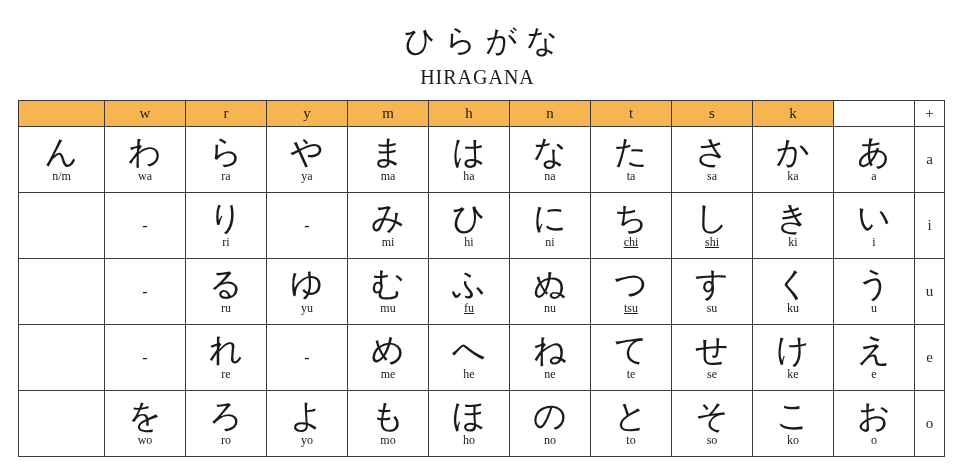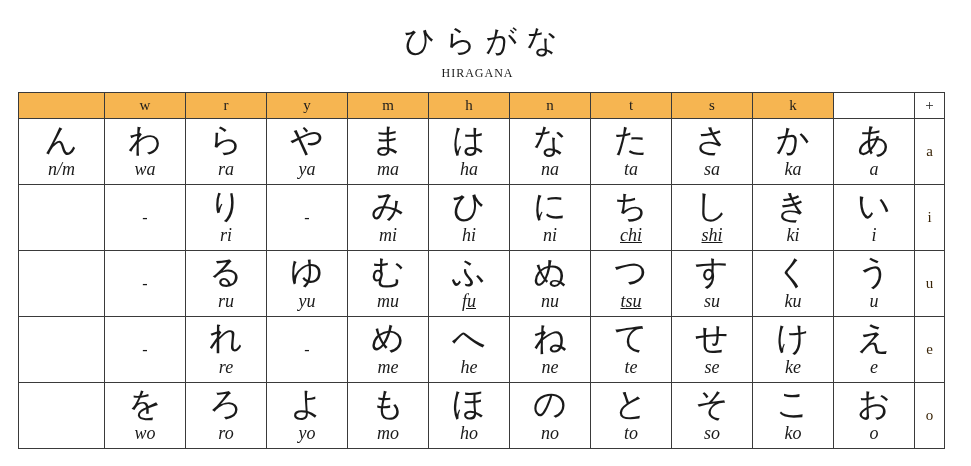--- a/index.html
+++ b/index.html
@@ -12,39 +12,39 @@
   html,body{margin:0;padding:0;}
   body{
     width:971px;height:466px;overflow:hidden;background:#ffffff;
     font-family:"Liberation Serif","DejaVu Serif",serif;color:var(--text);
   }
   .page-title{
     text-align:center;font-size:31px;font-weight:normal;
     margin:20px 0 4px 0;letter-spacing:9px;
   }
   .page-subtitle{
-    text-align:center;font-size:12px;font-weight:normal;
+    text-align:center;font-size:20px;font-weight:normal;
     margin:0 16px 11px 0;letter-spacing:1px;
   }
   table.kana-table{
     border-collapse:collapse;table-layout:fixed;
     margin-left:18px;width:926px;
   }
   .kana-table th,.kana-table td{
     border:1.5px solid var(--border);
     text-align:center;vertical-align:middle;padding:0;
   }
   .kana-table thead th{
     height:26px;font-size:15px;font-weight:normal;color:#1b1b1b;
   }
   .kana-table thead th.orange{background:var(--accent);}
   .kana-table thead th.plain{background:#ffffff;}
   .kana-table tbody td{height:66px;background:#ffffff;}
   .kana{display:block;font-size:33px;line-height:1.08;}
-  .romaji{display:block;font-size:18px;line-height:1.15;font-style:italic;}
+  .romaji{display:block;font-size:12px;line-height:1.15;}
   .romaji.u{text-decoration:underline;}
   .dash{font-size:16px;}
   td.vowel{
     background:var(--accent);font-size:15px;color:var(--vowel-text);
   }
 </style>
 </head>
 <body>
 
 <div>

